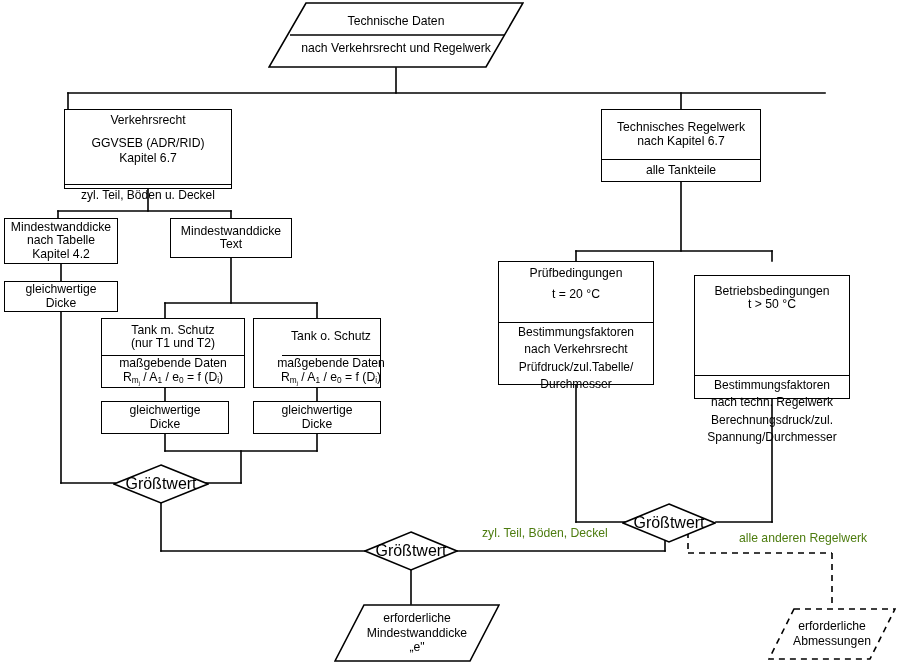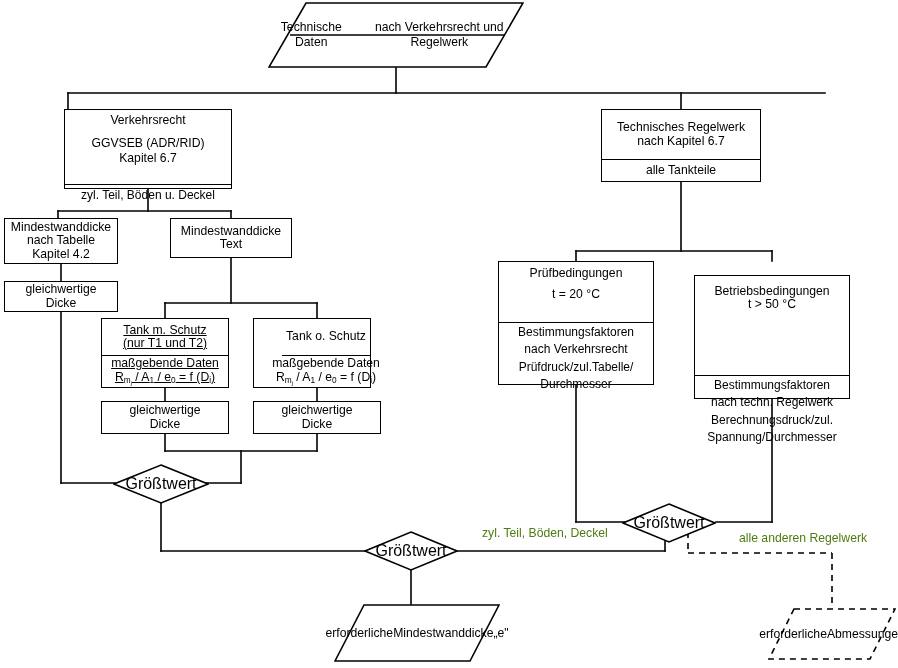--- a/index.html
+++ b/index.html
@@ -52,21 +52,21 @@
   .para {
     position: absolute;
     z-index: 2;
   }
   .para svg { display: block; }
   .para .ptext {
     position: absolute;
     left: 0; top: 0;
     width: 100%; height: 100%;
     display: flex;
-    flex-direction: row;
+    flex-direction: column;
     align-items: center;
     justify-content: center;
     text-align: center;
     font-size: 12.2px;
     line-height: 1.2;
     color: #000;
     box-sizing: border-box;
   }
   .para .ptext.two-row { justify-content: space-evenly; }
 
@@ -207,32 +207,32 @@
     </div>
   </div>
 
   <div class="node" style="left:170px; top:218px; width:122px; height:40px;">
     <div class="cell tight">
       <span class="ln">Mindestwanddicke</span>
       <span class="ln">Text</span>
     </div>
   </div>
 
-  <div class="node" style="left:101px; top:318px; width:128px; height:70px;text-decoration:underline;">
+  <div class="node" style="left:101px; top:318px; width:144px; height:70px;">
     <div class="cell tight" style="flex:0 0 36px;">
       <span class="ln">Tank m. Schutz</span>
       <span class="ln">(nur T1 und T2)</span>
     </div>
     <div class="cell tight">
       <span class="ln">maßgebende Daten</span>
       <span class="ln">R<sub>m<sub>j</sub></sub> / A<sub>1</sub> / e<sub>0</sub> = f (D<sub>i</sub>)</span>
     </div>
   </div>
 
-  <div class="node" style="left:253px; top:318px; width:118px; height:70px;padding-left:28px;">
+  <div class="node" style="left:253px; top:318px; width:128px; height:70px;padding-left:28px;">
     <div class="cell tight" style="flex:0 0 36px;">
       <span class="ln">Tank o. Schutz</span>
     </div>
     <div class="cell tight">
       <span class="ln">maßgebende Daten</span>
       <span class="ln">R<sub>m<sub>j</sub></sub> / A<sub>1</sub> / e<sub>0</sub> = f (D<sub>i</sub>)</span>
     </div>
   </div>
 
   <div class="node" style="left:101px; top:401px; width:128px; height:33px;">

